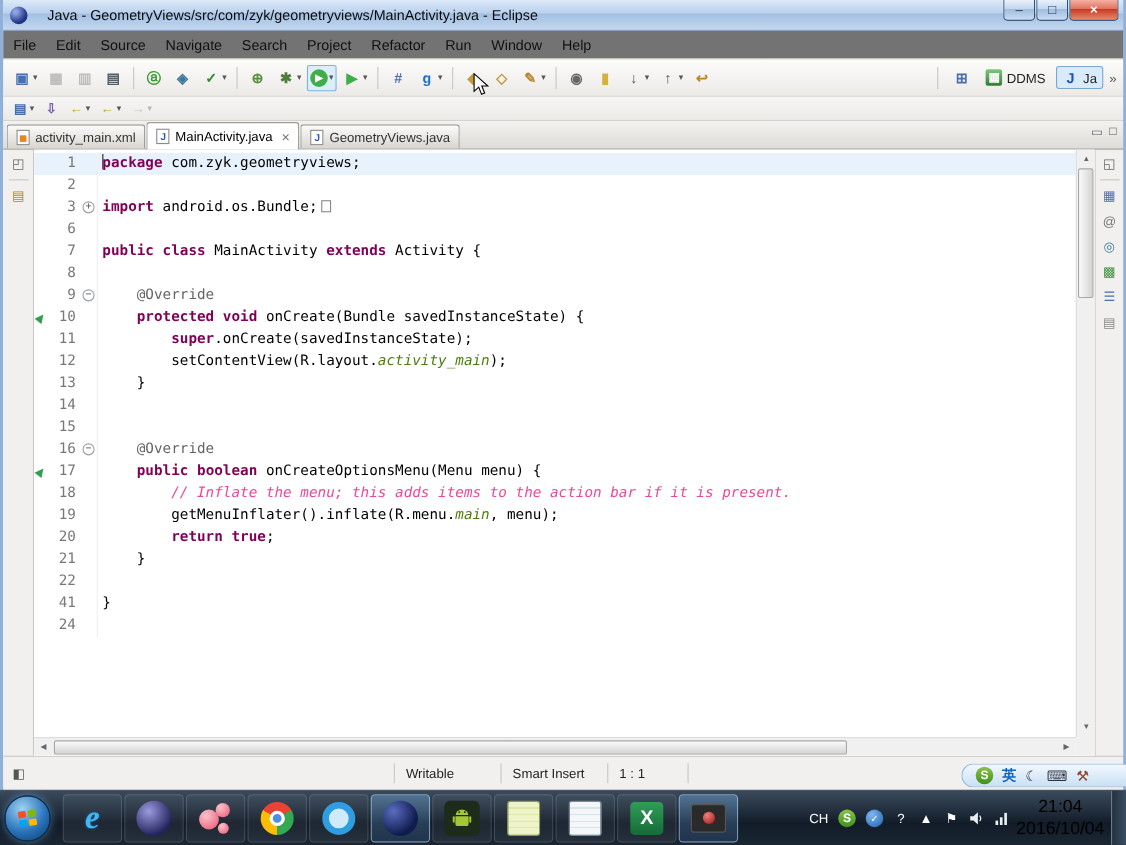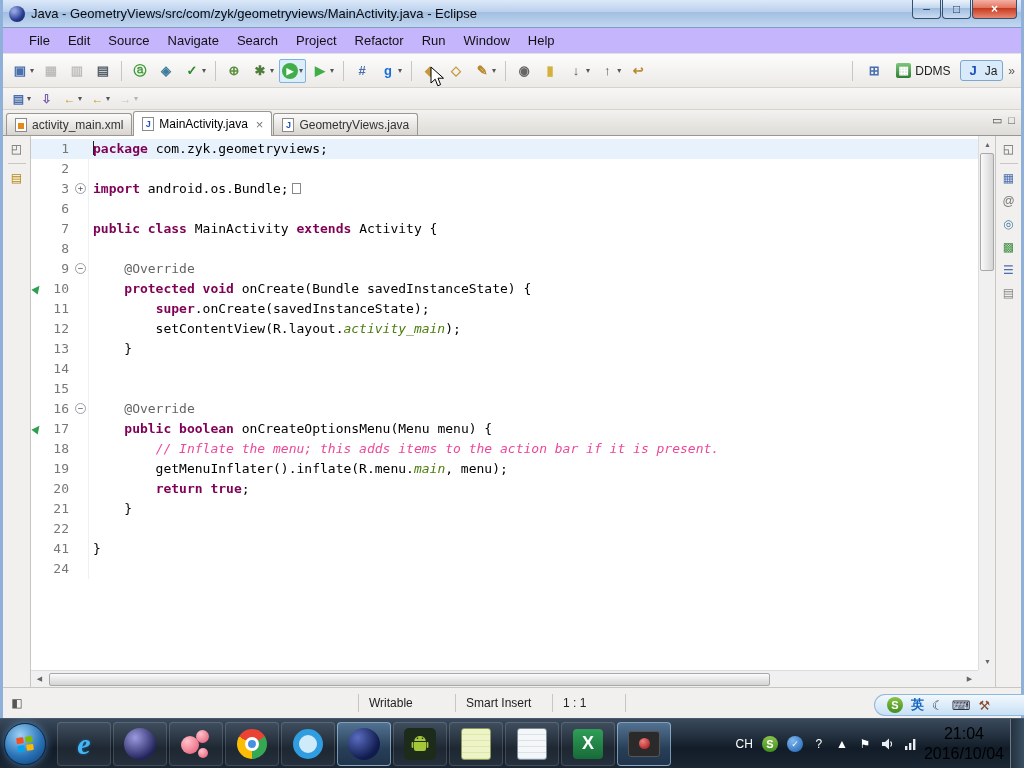--- a/index.html
+++ b/index.html
@@ -5,28 +5,28 @@
   * { box-sizing: border-box; margin: 0; padding: 0; }
   html,body { width:1024px; height:768px; overflow:hidden; font-family:"Liberation Sans",sans-serif; background:#101923; position:relative; }
 
   
   .window { position:absolute; left:0; top:0; width:1024px; height:718px; display:flex; flex-direction:column;
             border-left:3px solid #8fb0d8; border-right:3px solid #8fb0d8; background:#f0efed; }
 
   .titlebar { height:28px; flex:0 0 28px; display:flex; align-items:center; padding:0 0 0 6px;
               background:linear-gradient(#dce9f9,#b9d0ec 45%,#a2bfe2 46%,#c3d7f0); border-bottom:1px solid #7e9cc4; }
   .app-icon { width:16px; height:16px; border-radius:50%; background:radial-gradient(circle at 32% 30%,#8fa2e0 10%,#273b8f 60%,#101d52); flex:0 0 16px; }
-  .title-text { font-size:13px; color:#0a0a0a; margin-left:6px; white-space:nowrap; }
+  .title-text { font-size:13px; color:#0a0a0a; margin-left:18px; white-space:nowrap; }
   .win-controls { margin-left:auto; display:flex; align-self:flex-start; padding-right:4px; }
   .wbtn { width:29px; height:19px; border:1px solid #32526f; border-top:none; border-radius:0 0 4px 4px; margin-left:1px;
           display:flex; align-items:center; justify-content:center; font-size:12px; color:#1d3document;
           color:#1d3550; background:linear-gradient(#eaf2fc,#c2d6ee 45%,#9fbcdf 46%,#cadcf2); }
   .wbtn.close { width:45px; color:#fff; font-weight:bold; background:linear-gradient(#f4b0a4,#e2715a 45%,#c53a20 46%,#e98872); }
 
-  .menubar { height:26px; flex:0 0 26px; display:flex; align-items:center; background:#c4b5fd; border-bottom:1px solid #e2e0dc; padding-left:17px; }
+  .menubar { height:26px; flex:0 0 26px; display:flex; align-items:center; background:#737373; border-bottom:1px solid #e2e0dc; padding-left:0; }
   .menu-item { padding:4px 9px; font-size:13px; color:#111; }
 
   .toolbar { display:flex; align-items:center; background:linear-gradient(#fcfcfb,#eceae7); border-bottom:1px solid #d6d3cf; padding:0 4px; }
   .toolbar.row1 { height:34px; flex:0 0 34px; }
   .toolbar.row2 { height:22px; flex:0 0 22px; background:linear-gradient(#f7f6f5,#ebeae7); }
   .tbtn { display:inline-flex; align-items:center; height:24px; padding:0 2px; border:1px solid transparent; border-radius:2px; margin:0 1px; }
   .toolbar.row2 .tbtn { height:18px; }
   .tbtn.hot { border-color:#7fb1e1; background:#ddeefb; }
   .tbtn.dis { opacity:.38; }
   .tglyph { width:18px; height:18px; display:inline-flex; align-items:center; justify-content:center; font-size:13px; font-weight:bold; }

